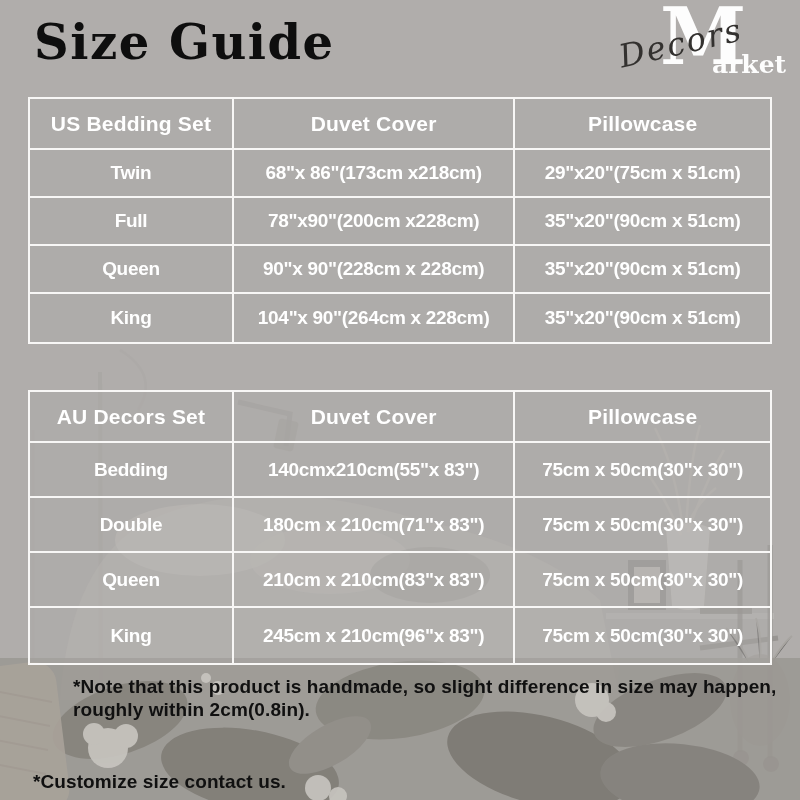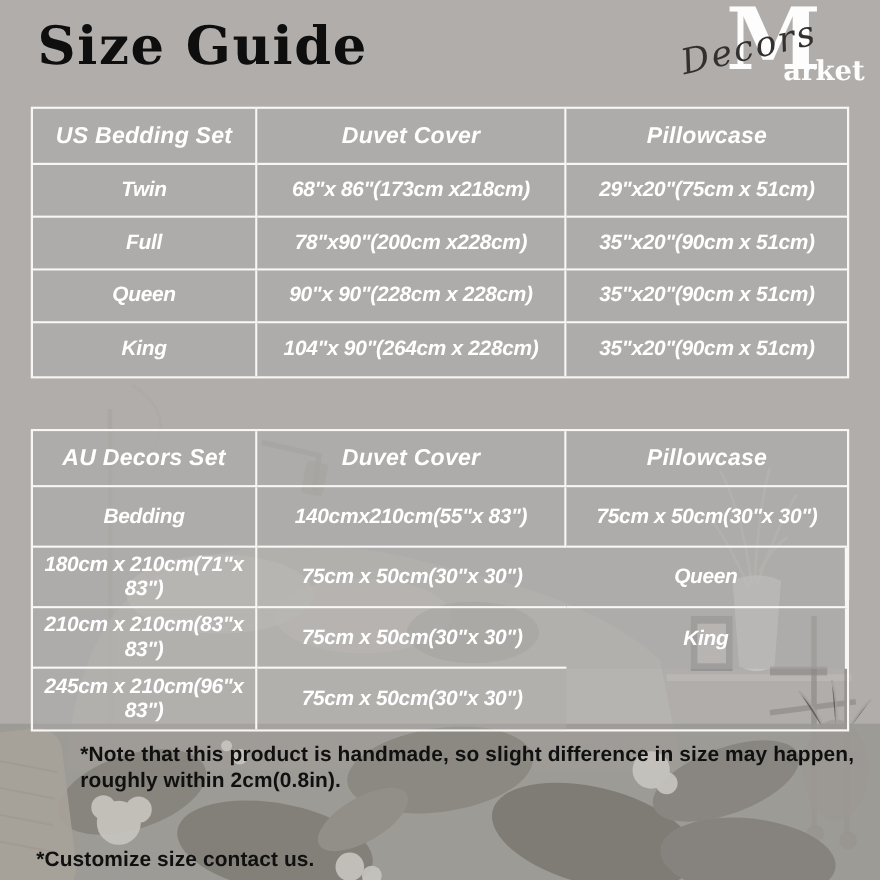--- a/index.html
+++ b/index.html
@@ -36,21 +36,21 @@
     position:absolute;left:28px;width:744px;
     display:grid;grid-template-columns:205fr 283fr 256fr;
     border:2px solid #f8f7f6;box-sizing:border-box;
   }
   #table-us{top:97px;grid-template-rows:51px repeat(4,48px);}
   #table-au{top:390px;grid-template-rows:51px repeat(4,55px);}
   .cell{
     display:flex;align-items:center;justify-content:center;text-align:center;
     color:#ffffff;background:rgba(173,170,169,0.45);
     border-right:2px solid #f8f7f6;border-bottom:2px solid #f8f7f6;
-    box-sizing:border-box;padding:0 2px;font-style:italic;
+    box-sizing:border-box;padding:0 2px;
   }
   .cell.col-last{border-right:none;}
   .cell.row-last{border-bottom:none;}
   .header-cell{font-size:21px;font-weight:700;letter-spacing:.2px;}
   .data-cell{font-size:19px;font-weight:700;letter-spacing:-.3px;}
   
   .note{
     position:absolute;left:33px;width:748px;
     color:#101010;font-size:19px;font-weight:700;line-height:1.2;letter-spacing:.1px;
   }
@@ -173,20 +173,21 @@
 
   <div class="size-table" id="table-au">
     <div class="cell header-cell">AU Decors Set</div>
     <div class="cell header-cell">Duvet Cover</div>
     <div class="cell header-cell col-last">Pillowcase</div>
 
     <div class="cell data-cell">Bedding</div>
     <div class="cell data-cell">140cmx210cm(55"x 83")</div>
     <div class="cell data-cell col-last">75cm x 50cm(30"x 30")</div>
 
+    <div class="cell data-cell">Double</div>
     <div class="cell data-cell">180cm x 210cm(71"x 83")</div>
     <div class="cell data-cell col-last">75cm x 50cm(30"x 30")</div>
 
     <div class="cell data-cell">Queen</div>
     <div class="cell data-cell">210cm x 210cm(83"x 83")</div>
     <div class="cell data-cell col-last">75cm x 50cm(30"x 30")</div>
 
     <div class="cell data-cell row-last">King</div>
     <div class="cell data-cell row-last">245cm x 210cm(96"x 83")</div>
     <div class="cell data-cell row-last col-last">75cm x 50cm(30"x 30")</div>

